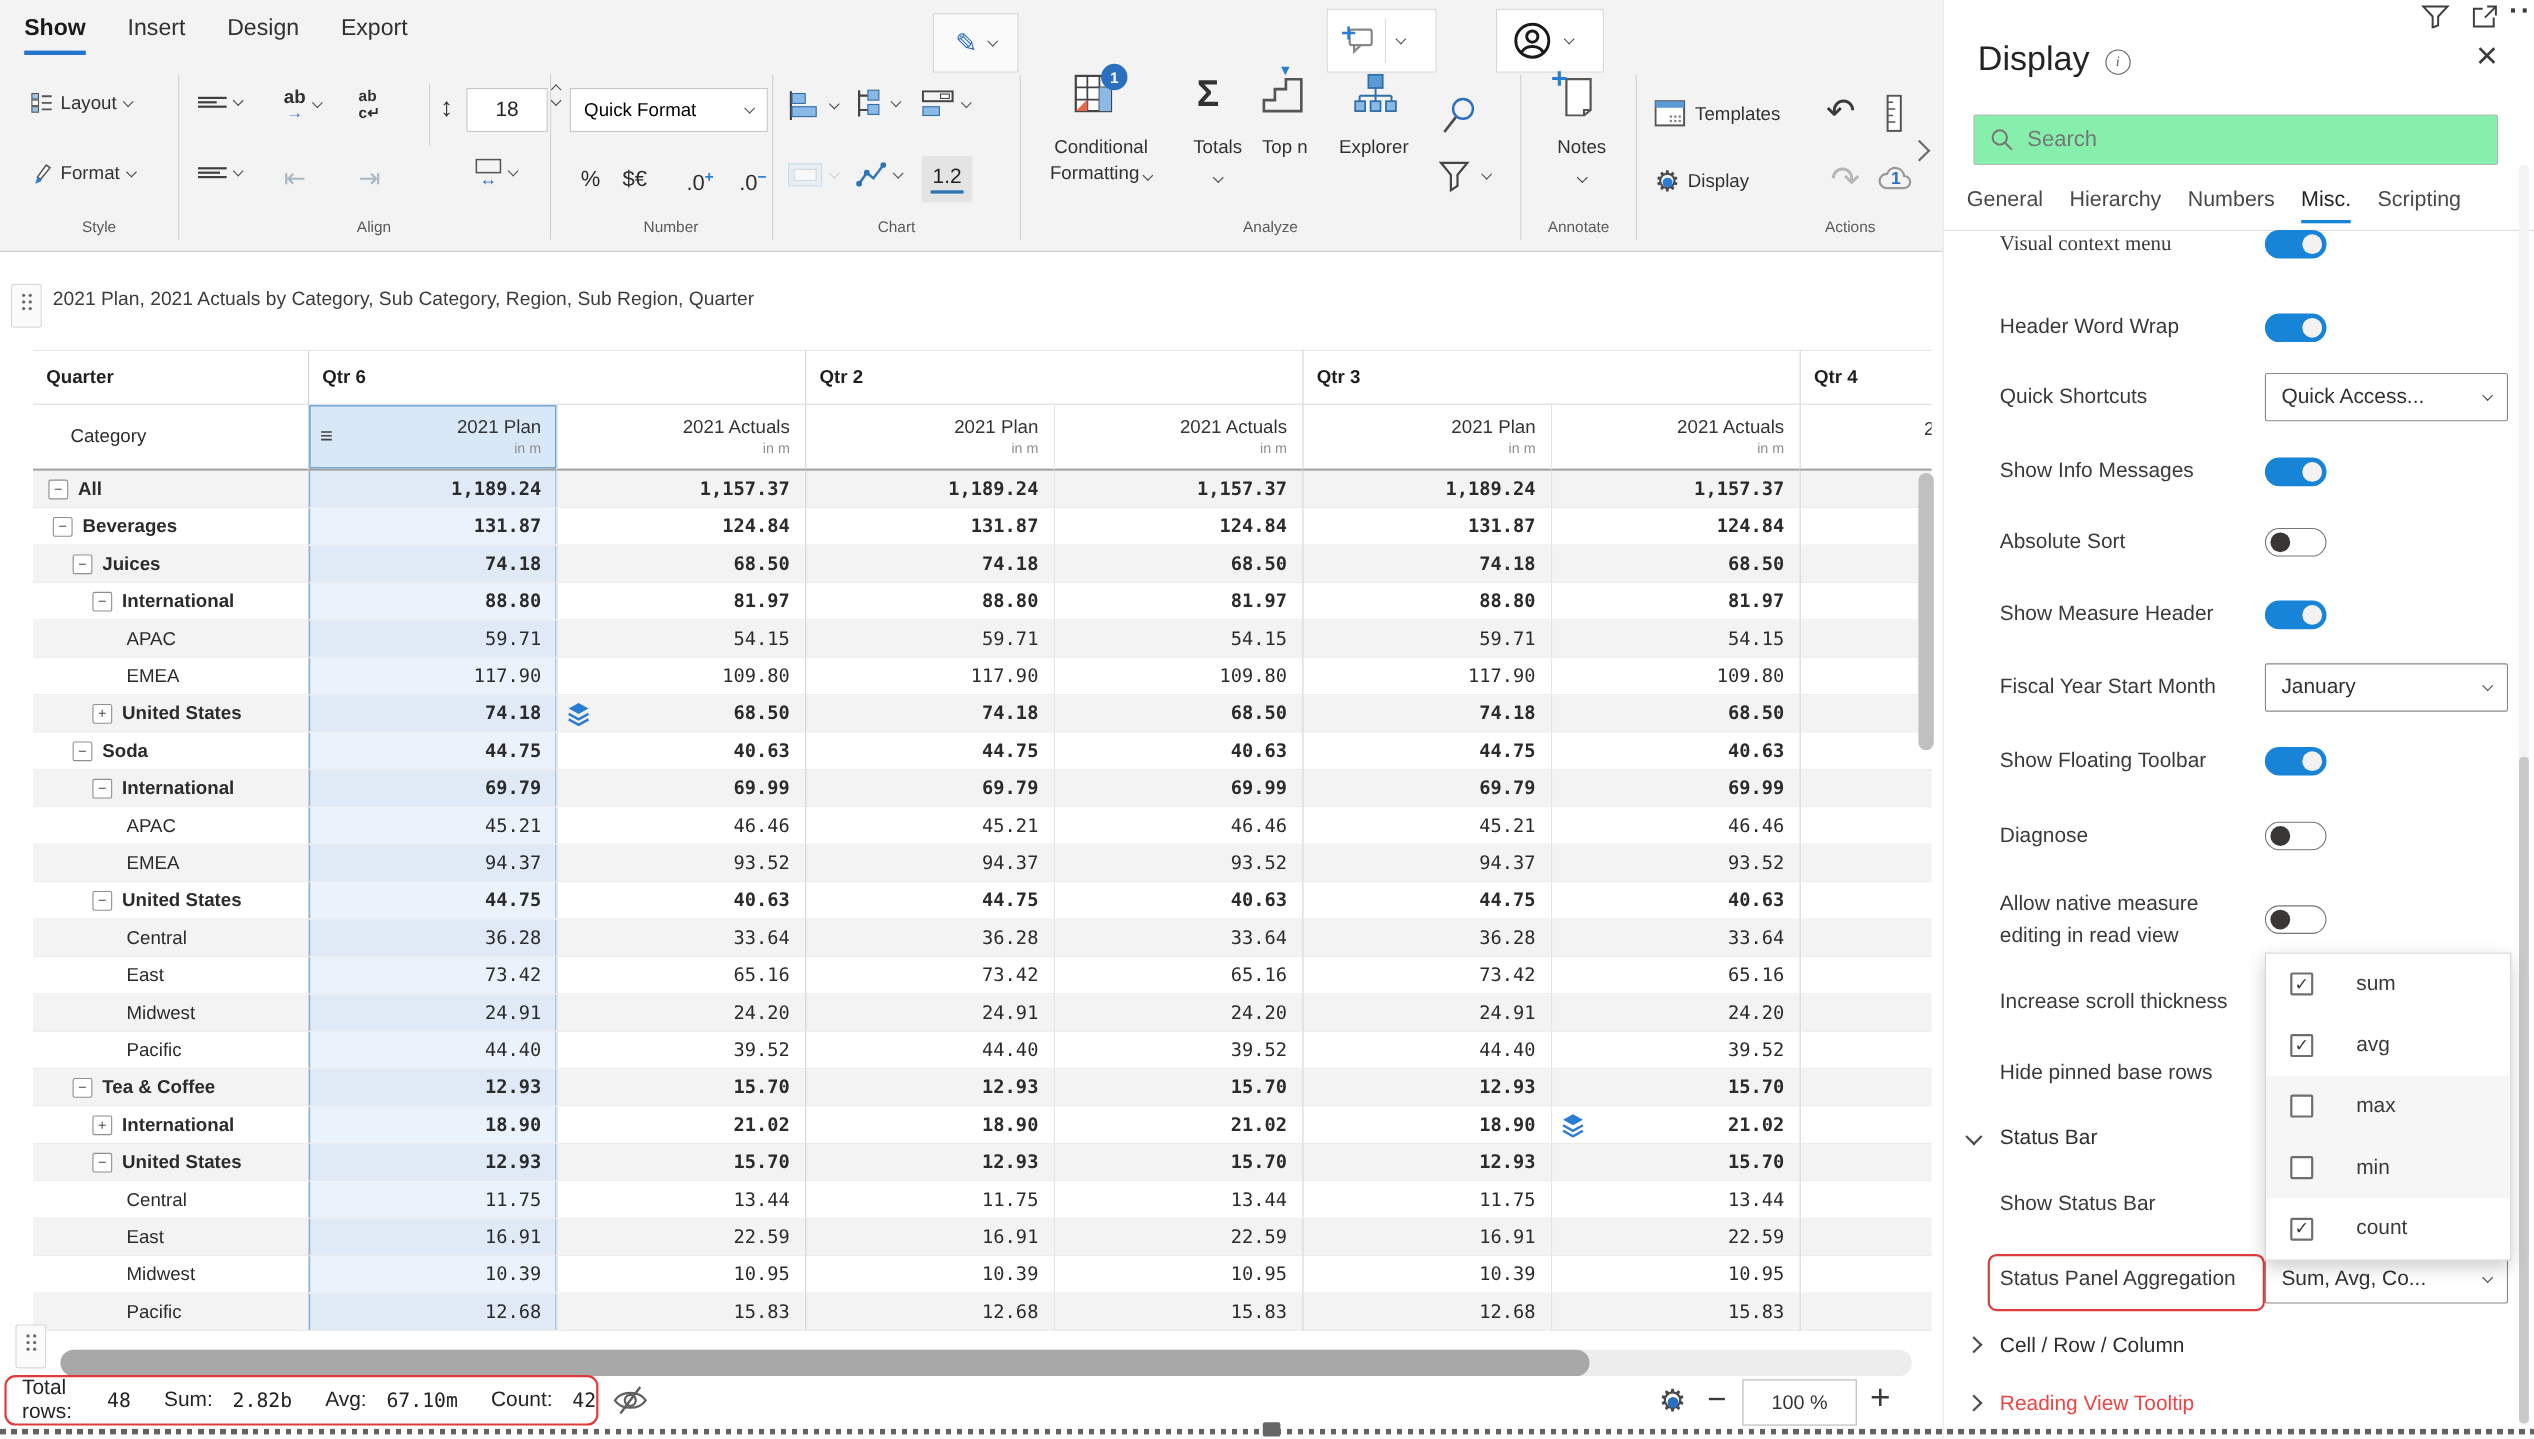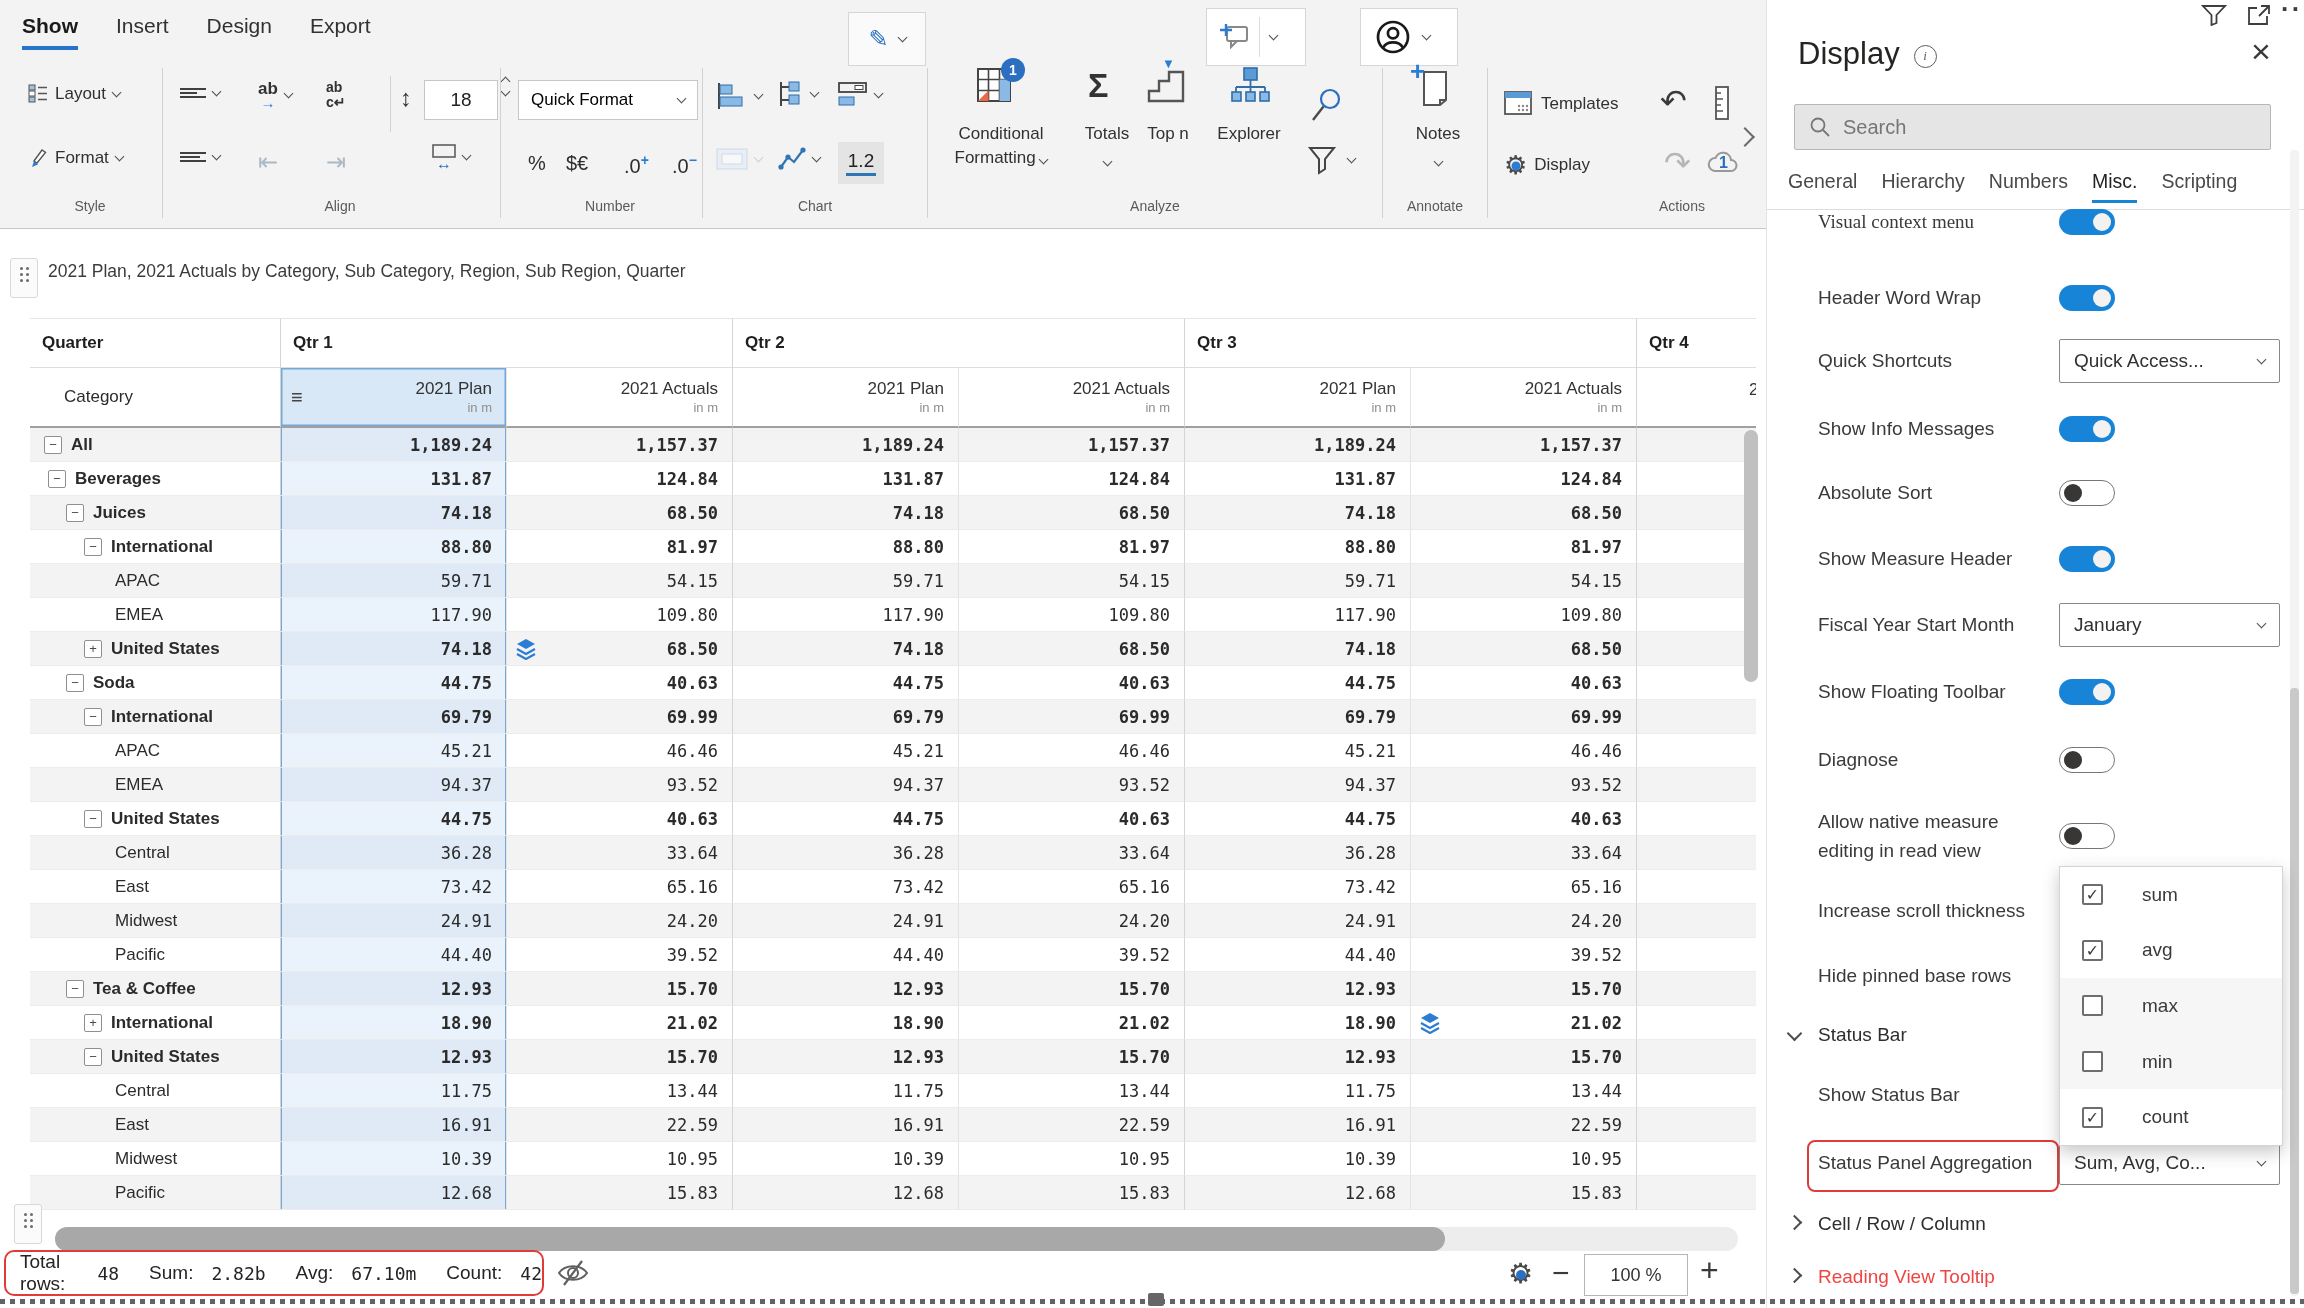--- a/index.html
+++ b/index.html
@@ -62,21 +62,21 @@
   .sv{font-family:"DejaVu Sans Mono",monospace;margin-left:18px;font-size:18px;}
   .sitem{display:flex;align-items:center;}
   #zoombox{position:absolute;left:1584px;top:1254px;width:102px;height:40px;background:#fff;border:1px solid #b5b5b5;display:flex;align-items:center;justify-content:center;font-size:18px;color:#333;}
   .dash{position:absolute;left:0;top:1299px;width:2304px;height:5px;background:repeating-linear-gradient(90deg,#636363 0 5px,transparent 5px 10px);z-index:60;}
   .dash-handle{position:absolute;left:1148px;top:1293px;width:16px;height:13px;background:#666;border-radius:2px;z-index:61;}
   
   #panel{position:absolute;left:1766px;top:0;width:538px;height:1308px;background:#fff;border-left:1px solid #e4e4e4;box-sizing:border-box;}
   #ptitle{position:absolute;left:31px;top:36px;font-size:31px;color:#252423;display:flex;align-items:center;gap:14px;}
   .info{width:21px;height:21px;border:1.5px solid #605e5c;border-radius:50%;font-size:13px;color:#605e5c;display:flex;align-items:center;justify-content:center;font-style:italic;font-family:"Liberation Serif",serif;margin-top:4px;}
   #pclose{position:absolute;left:484px;top:34px;font-size:34px;color:#3b3a39;line-height:1;}
-  #psearch{position:absolute;left:27px;top:104px;width:477px;height:46px;border:1px solid #b9b7b5;border-radius:2px;display:flex;align-items:center;gap:12px;padding-left:14px;box-sizing:border-box;color:#767676;font-size:20px;background:#e5e5e5;}
+  #psearch{position:absolute;left:27px;top:104px;width:477px;height:46px;border:1px solid #b9b7b5;border-radius:2px;display:flex;align-items:center;gap:12px;padding-left:14px;box-sizing:border-box;color:#767676;font-size:20px;background:#86efac;}
   #ptabs{position:absolute;left:21px;top:170px;display:flex;gap:24px;font-size:19.5px;color:#4a4948;}
   .ptab{padding-bottom:7px;}
   .ptab.active{color:#252423;border-bottom:3px solid #1784d8;}
   #ptabline{position:absolute;left:0;top:209px;width:538px;height:1px;background:#dcdcdc;}
   .prow{position:absolute;left:0;width:526px;height:44px;display:flex;align-items:center;}
   .plabel{position:absolute;left:51px;font-size:19px;color:#3b3a39;max-width:235px;line-height:1.55;}
   .tog{position:absolute;left:292px;width:56px;height:26px;border-radius:14px;box-sizing:border-box;}
   .tog.on{background:#1784d8;}
   .tog.on .knob{position:absolute;right:4px;top:4px;width:18px;height:18px;border-radius:50%;background:#f3f2f1;}
   .tog.off{background:#fff;border:1px solid #767676;}
@@ -407,21 +407,21 @@
           <i></i>
           <i></i>
           <i></i>
           <i></i>
           <i></i>
         </div>
       </div>
     <div id="tbl-title">2021 Plan, 2021 Actuals by Category, Sub Category, Region, Sub Region, Quarter</div>
     <div id="tbl">
         <div class="g">Quarter</div>
-        <div class="g gs" style="grid-column: span 2;">Qtr 1</div>
+        <div class="g gs" style="grid-column: span 2;">Qtr 6</div>
         <div class="g gs" style="grid-column: span 2;">Qtr 2</div>
         <div class="g gs" style="grid-column: span 2;">Qtr 3</div>
         <div class="g gs">Qtr 4</div>
         <div class="hd cat">Category</div>
         <div class="hd mh gs selh">
           <span class="hamb">≡</span>
           <span class="mname">2021 Plan</span>
           <span class="munit">in m</span>
         </div>
         <div class="hd mh bl">

